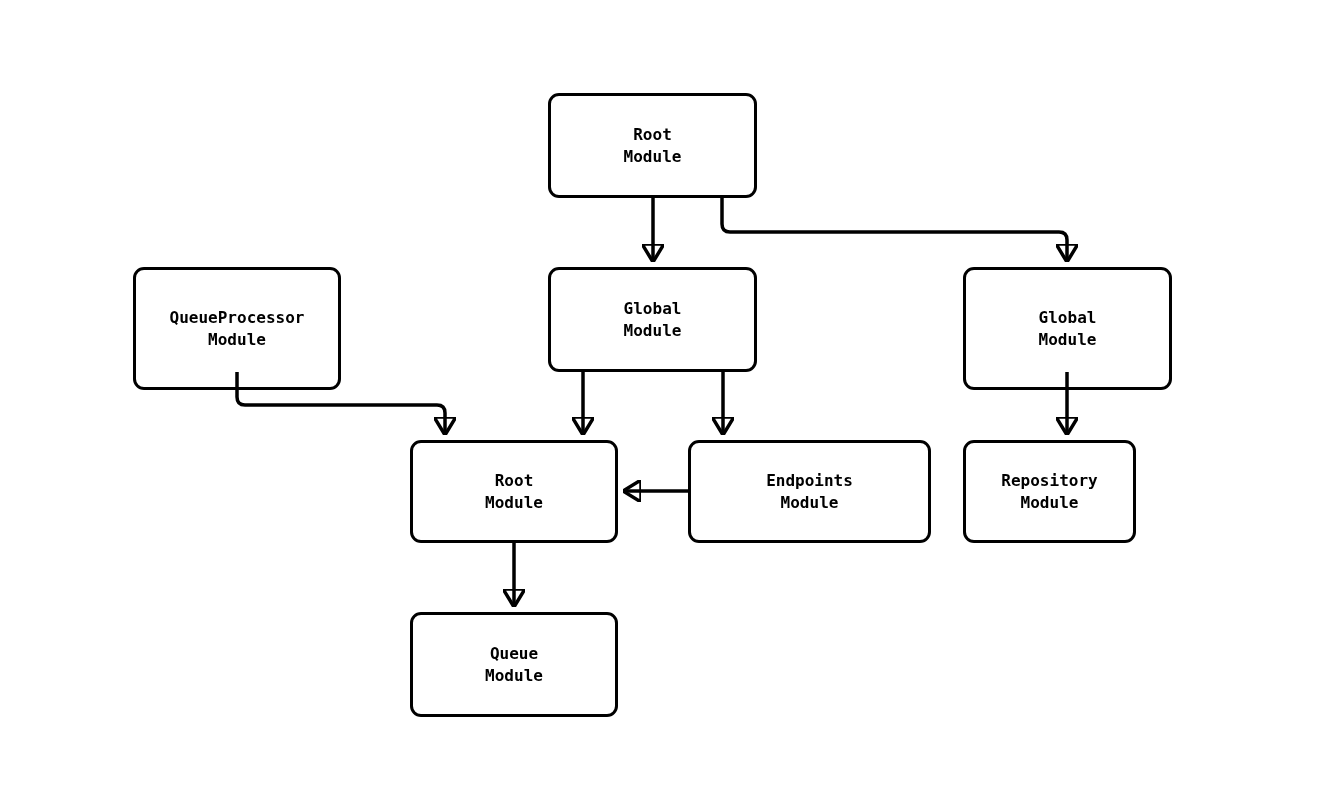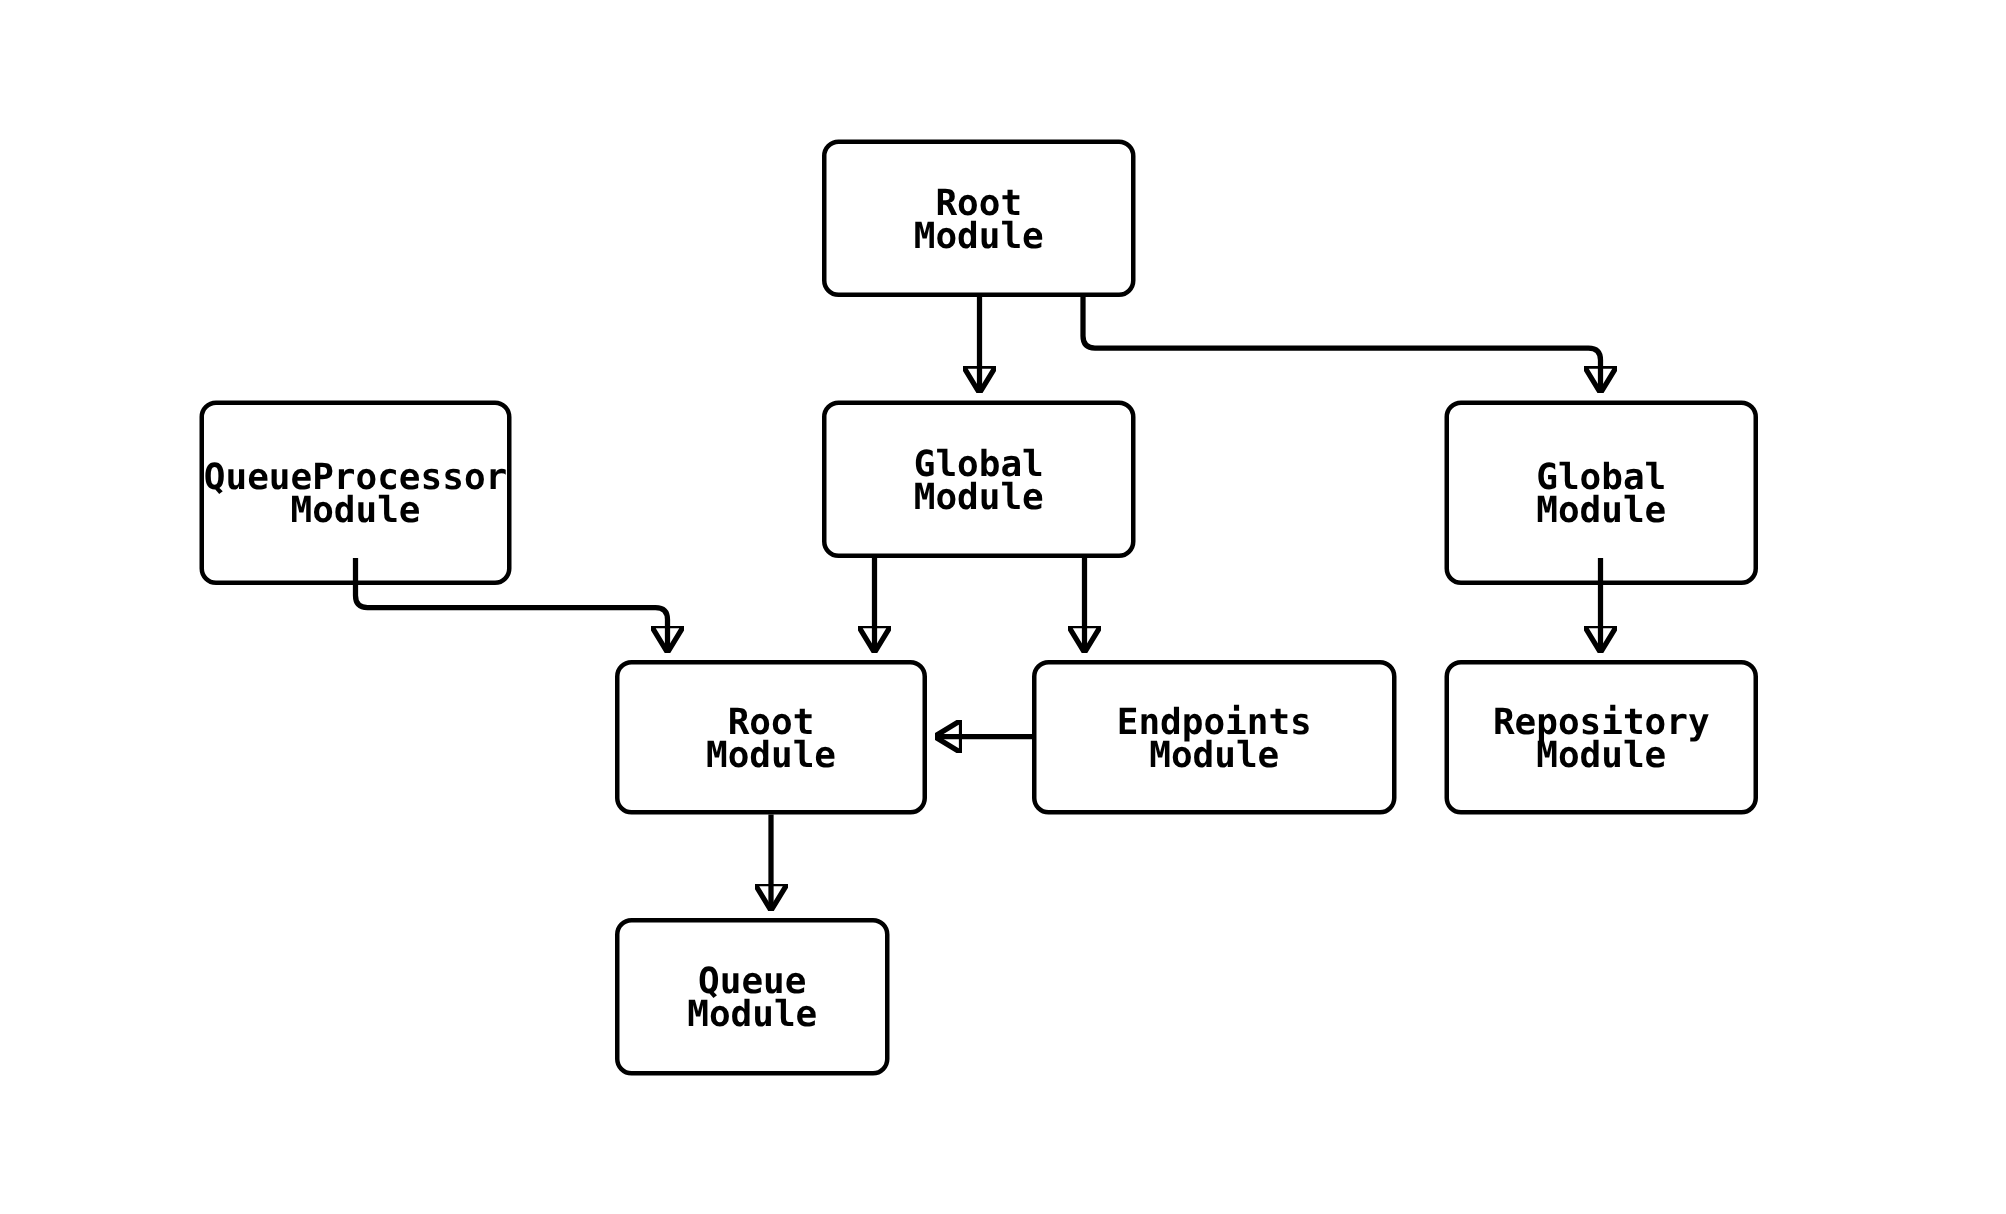--- a/index.html
+++ b/index.html
@@ -19,21 +19,21 @@
     position: absolute;
     box-sizing: border-box;
     background: #ffffff;
     border: 3.5px solid #000000;
     border-radius: 11px;
     display: flex;
     flex-direction: column;
     align-items: center;
     justify-content: center;
     text-align: center;
-    font-size: 24px;
+    font-size: 16px;
     font-weight: bold;
     line-height: 22px;
     color: #000000;
     z-index: 1;
   }
   .edges {
     position: absolute;
     left: 0;
     top: 0;
     width: 1337px;
@@ -75,26 +75,26 @@
   <div class="node" style="left:410px; top:440px; width:208px; height:103px">
     <div>Root</div>
     <div>Module</div>
   </div>
 
   <div class="node" style="left:688px; top:440px; width:243px; height:103px">
     <div>Endpoints</div>
     <div>Module</div>
   </div>
 
-  <div class="node" style="left:963px; top:440px; width:209px; height:103px">
+  <div class="node" style="left:963px; top:440px; width:173px; height:103px">
     <div>Repository</div>
     <div>Module</div>
   </div>
 
-  <div class="node" style="left:410px; top:612px; width:183px; height:105px">
+  <div class="node" style="left:410px; top:612px; width:208px; height:105px">
     <div>Queue</div>
     <div>Module</div>
   </div>
 
   <svg class="edges" width="1337" height="809" viewBox="0 0 1337 809" xmlns="http://www.w3.org/2000/svg">
     <defs>
       <marker id="arrow" markerUnits="userSpaceOnUse" markerWidth="18" markerHeight="22" viewBox="0 0 18 22" refX="17" refY="11" orient="auto">
         <path d="M0,0 L18,11 L0,22 Z" fill="#000000" stroke="none"></path>
       </marker>
     </defs>

